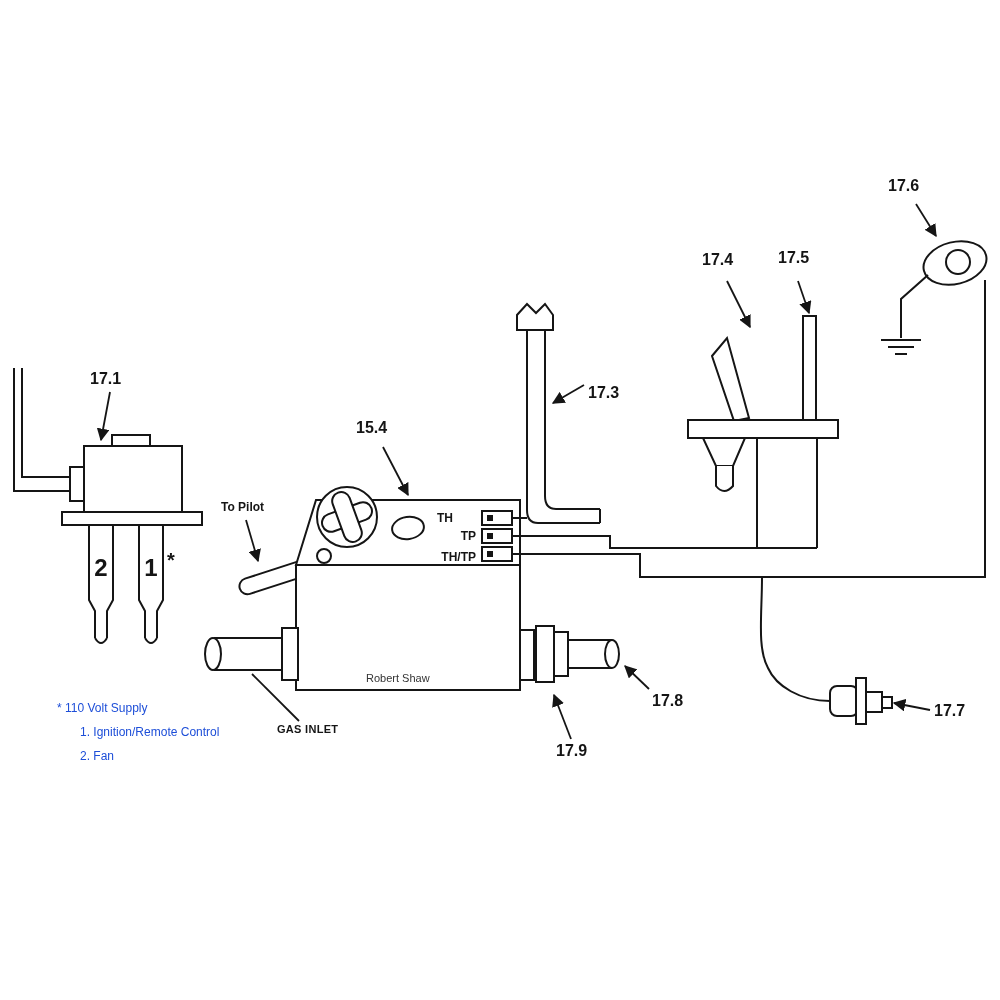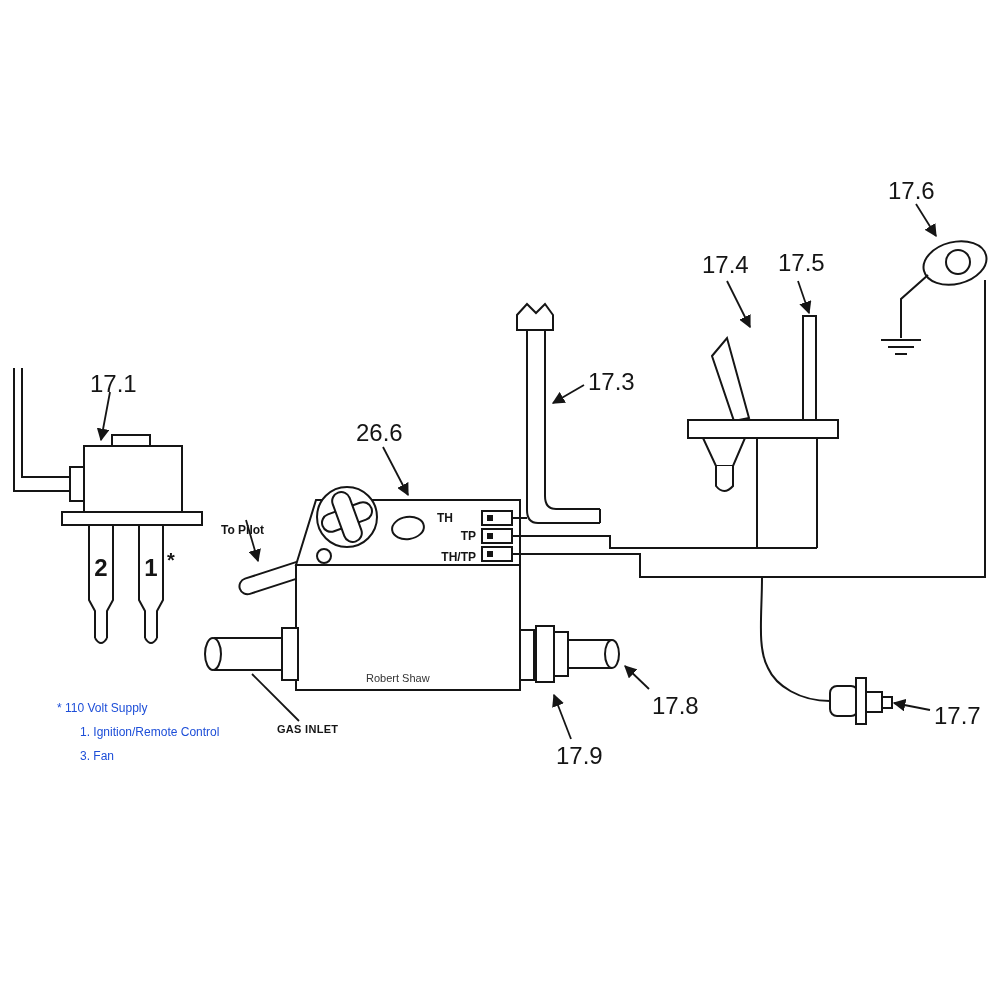--- a/index.html
+++ b/index.html
@@ -8,32 +8,31 @@
     width: 1000px;
     height: 1000px;
     background: #ffffff;
     font-family: "Liberation Sans", sans-serif;
     color: #151515;
     overflow: hidden;
   }
   .canvas svg { position: absolute; left: 0; top: 0; }
   .lbl {
     position: absolute;
-    font-weight: normal;
-    font-size: 24px;
+    font-weight: bold;
+    font-size: 16px;
     color: #151515;
     white-space: nowrap;
   }
   .lbl-sm {
     position: absolute;
     font-weight: bold;
     font-size: 12px;
     color: #151515;
     white-space: nowrap;
-    margin-top: 23px;
   }
   .lbl-xs {
     position: absolute;
     font-weight: bold;
     font-size: 11px;
     color: #151515;
     letter-spacing: 0.3px;
     white-space: nowrap;
     text-align: center;
   }
@@ -197,22 +196,22 @@
       <line x1="916" y1="204" x2="936" y2="236" marker-end="url(#ah)"></line>
       <line x1="930" y1="710" x2="894" y2="703" marker-end="url(#ah)"></line>
       <line x1="649" y1="689" x2="625" y2="666" marker-end="url(#ah)"></line>
       <line x1="571" y1="739" x2="554" y2="695" marker-end="url(#ah)"></line>
       <line x1="246" y1="520" x2="258" y2="561" marker-end="url(#ah)"></line>
       <line x1="299" y1="721" x2="252" y2="674"></line>
     </g>
   </svg>
 
   <div class="lbl" style="left:90px;top:370px">17.1</div>
-  <div class="lbl" style="left:356px;top:419px">26.6</div>
-  <div class="lbl" style="left:588px;top:368px">17.3</div>
+  <div class="lbl" style="left:356px;top:419px">15.4</div>
+  <div class="lbl" style="left:588px;top:384px">17.3</div>
   <div class="lbl" style="left:702px;top:251px">17.4</div>
   <div class="lbl" style="left:778px;top:249px">17.5</div>
   <div class="lbl" style="left:888px;top:177px">17.6</div>
   <div class="lbl" style="left:934px;top:702px">17.7</div>
   <div class="lbl" style="left:652px;top:692px">17.8</div>
   <div class="lbl" style="left:556px;top:742px">17.9</div>
 
   <div class="lbl-sm" style="left:221px;top:500px">To Pilot</div>
   <div class="lbl-xs" style="left:277px;top:723px">GAS INLET</div>
   <div class="brand" style="left:366px;top:624px">Robert Shaw</div>
@@ -220,15 +219,15 @@
   <div class="terminal-lbl" style="left:415px;top:511px;width:38px">TH</div>
   <div class="terminal-lbl" style="left:438px;top:529px;width:38px">TP</div>
   <div class="terminal-lbl" style="left:420px;top:550px;width:56px">TH/TP</div>
 
   <div class="wire-num" style="left:89px;top:554px">2</div>
   <div class="wire-num" style="left:139px;top:554px">1</div>
   <div class="asterisk" style="left:167px;top:549px">*</div>
 
   <div class="note" style="left:33px;top:701px">* 110 Volt Supply</div>
   <div class="note" style="left:56px;top:725px">1. Ignition/Remote Control</div>
-  <div class="note" style="left:56px;top:749px">3. Fan</div>
+  <div class="note" style="left:56px;top:749px">2. Fan</div>
 
 </div>
 
 </body></html>

